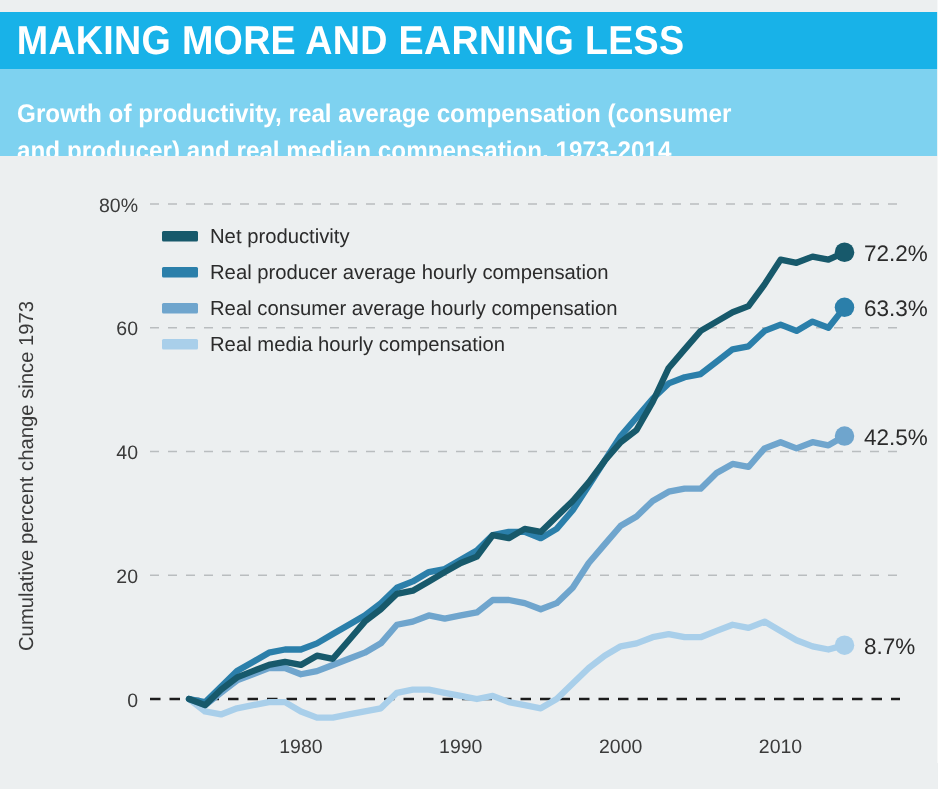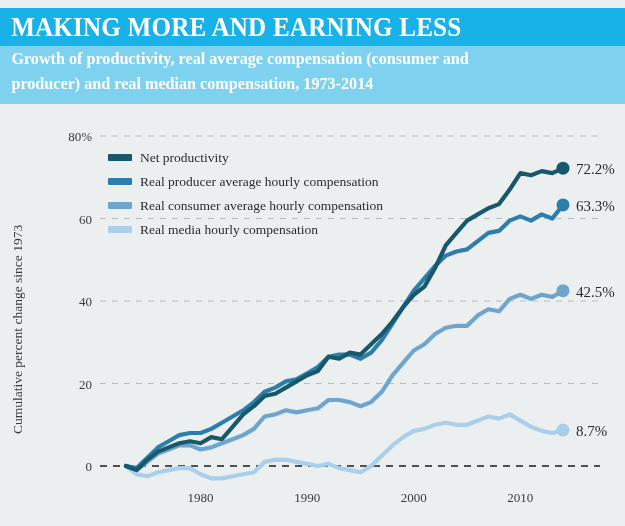--- a/index.html
+++ b/index.html
@@ -5,21 +5,21 @@
   html, body {
     margin: 0;
     padding: 0;
     background: #ffffff;
   }
   #page {
     position: relative;
     width: 625px;
     height: 526px;
     background: #eceff0;
-    font-family: Liberation Serif, serif;
+    font-family: Liberation Sans, sans-serif;
     overflow: hidden;
   }
 
   
   #title-bar {
     position: absolute;
     left: 0; top: 8px;
     width: 625px;
     height: 38px;
     background: #18b2e8;
@@ -36,21 +36,21 @@
     transform: scaleX(0.93);
     transform-origin: left center;
     white-space: nowrap;
   }
   #subtitle-bar {
     position: absolute;
     left: 0; top: 46px;
     width: 625px;
     height: 58px;
     background: #7ed2f0;
-    padding-top: 0;
+    padding-top: 17px;
     box-sizing: border-box;
   }
   #subtitle-text {
     color: #ffffff;
     font-size: 17px;
     font-weight: bold;
     line-height: 25px;
     padding-left: 12px;
     padding-right: 110px;
     transform: scaleX(0.95);

